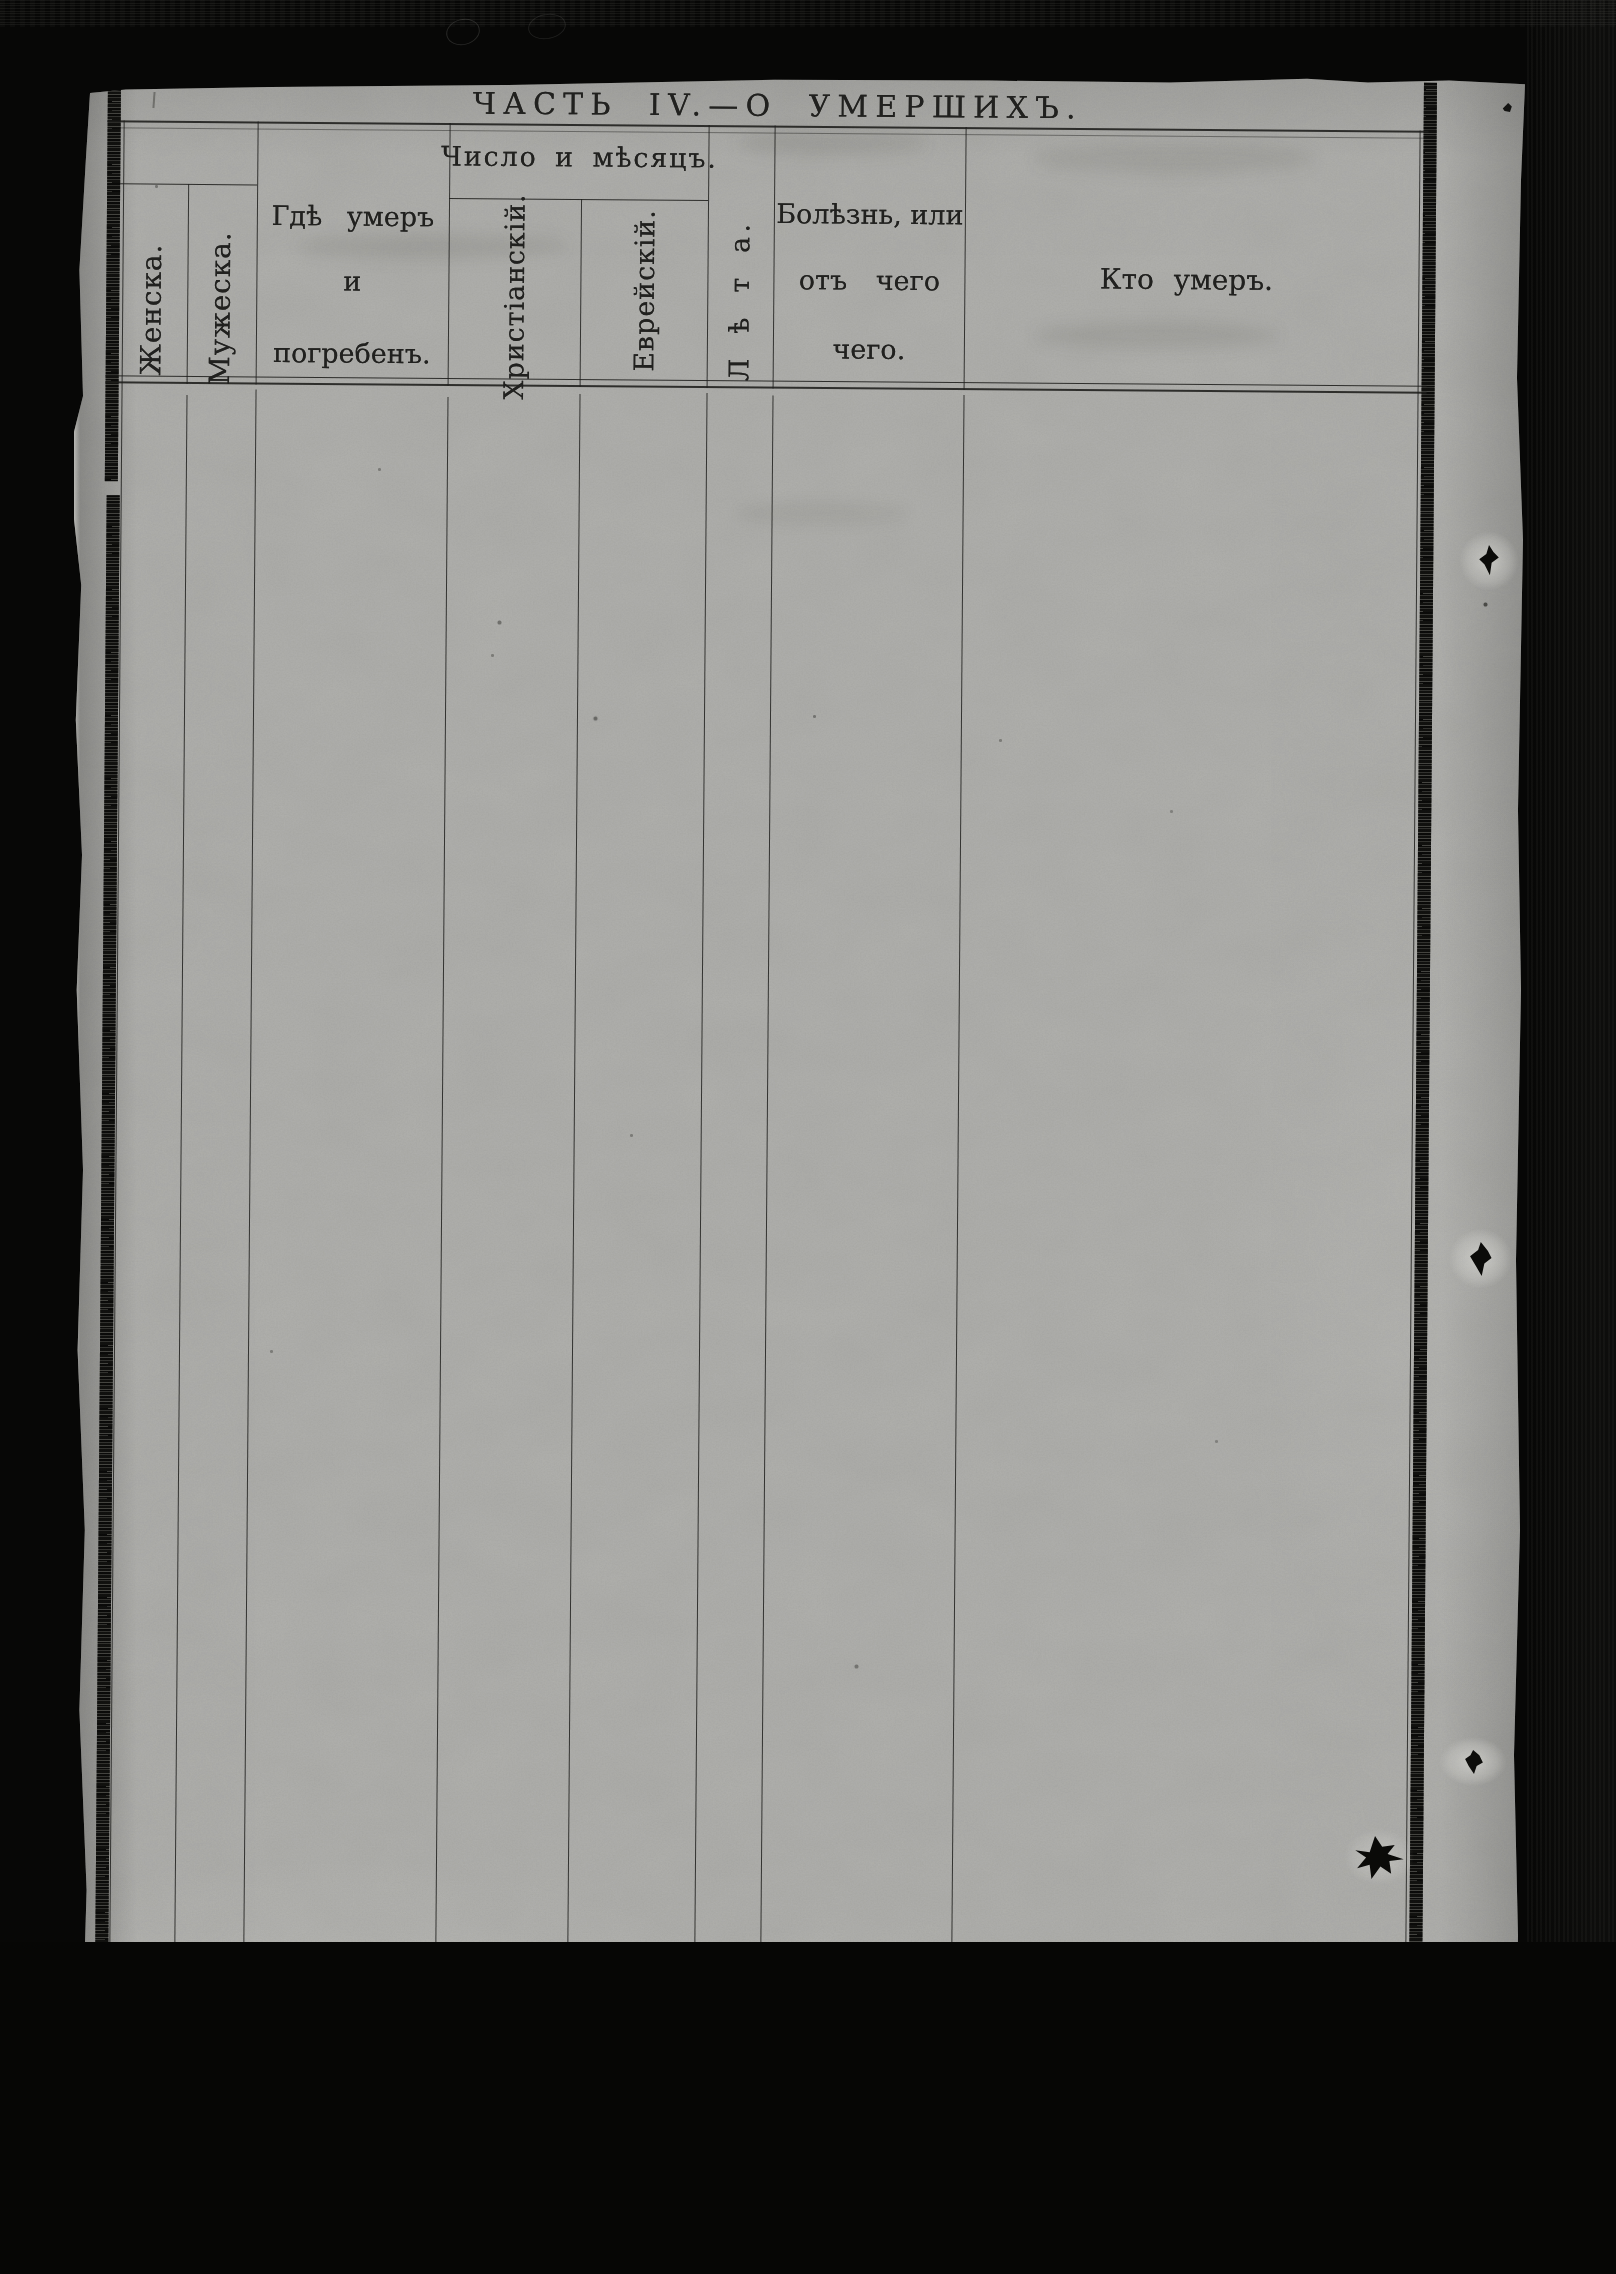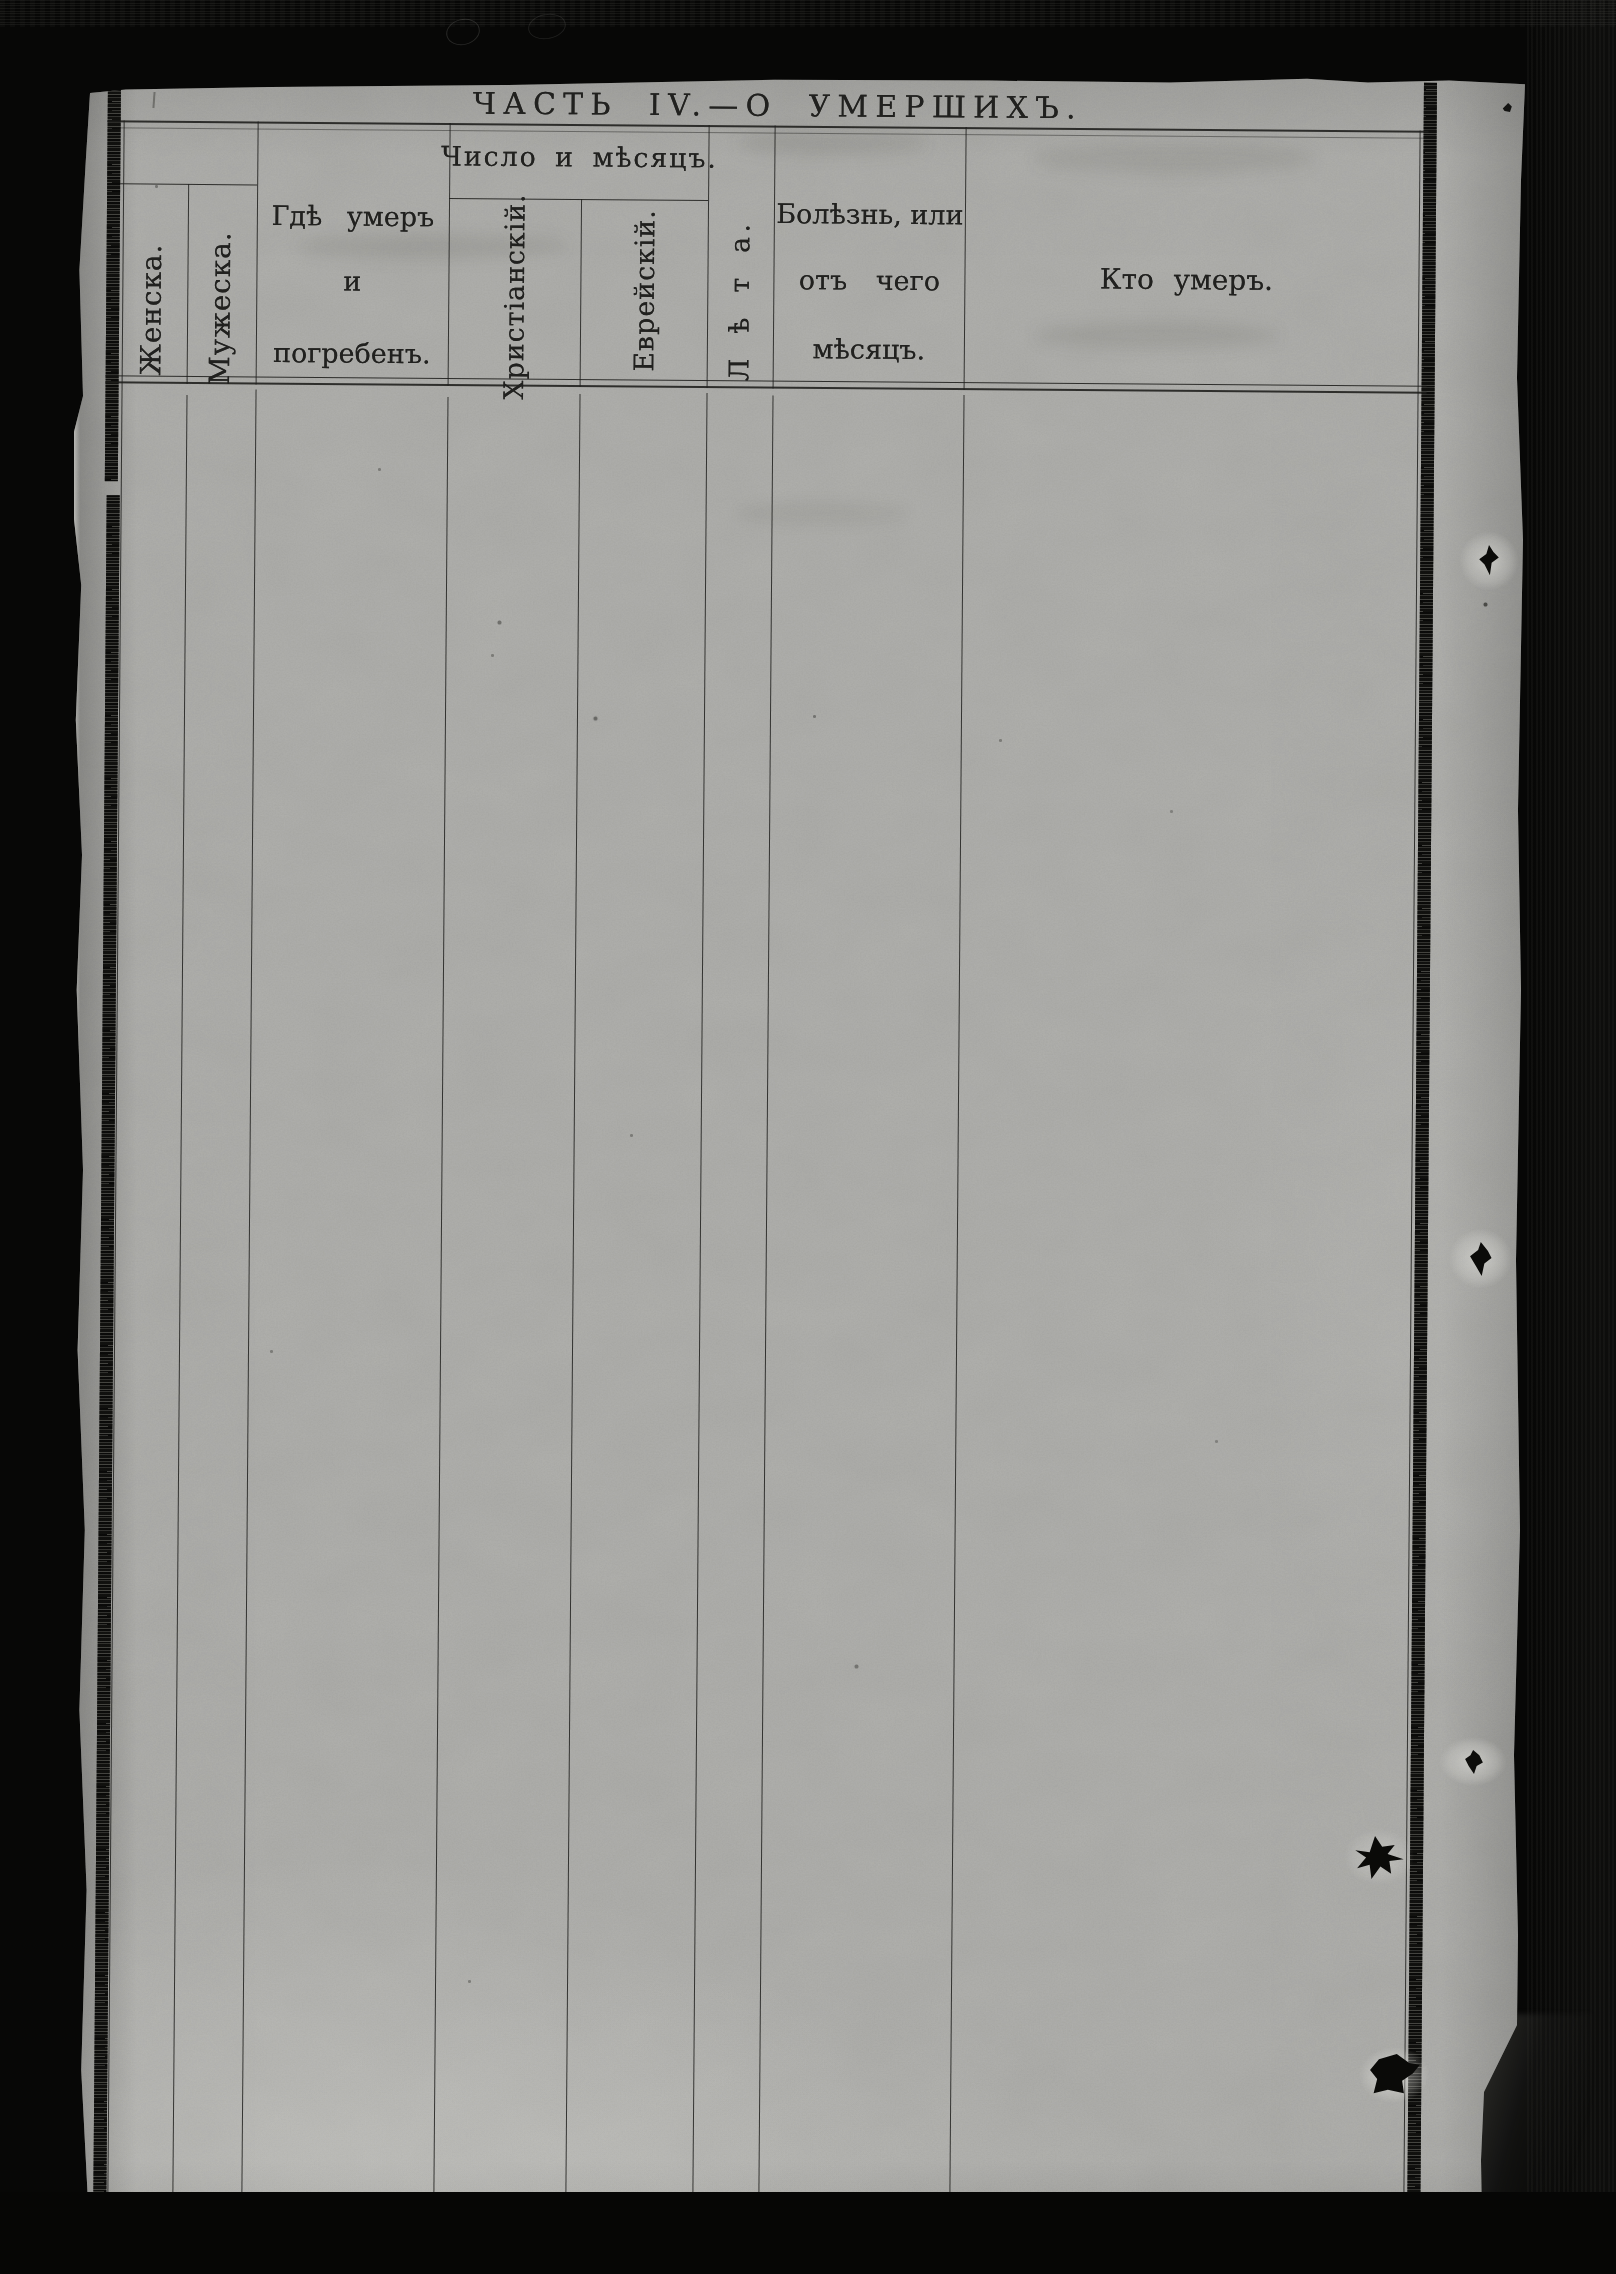--- a/index.html
+++ b/index.html
@@ -1,16 +1,16 @@
 <!DOCTYPE html>
 <html style="font-size:14.4px"><head>
 <meta charset="utf-8">
 <style>
   html,body{margin:0;padding:0;background:#060605;}
-  .scan{position:relative;width:1617px;height:2192px;background:#070706;overflow:hidden;
+  .scan{position:relative;width:1617px;height:1942px;background:#070706;overflow:hidden;
         font-family:"DejaVu Serif","Liberation Serif",serif;color:#1f1f1d;}
   
   .fab-top{position:absolute;left:0;top:0;width:1617px;height:27px;
     background:repeating-linear-gradient(180deg, rgba(70,70,66,.22) 0 0.9px, rgba(0,0,0,0) 0.9px 2.7px),
                repeating-linear-gradient(90deg, rgba(60,60,56,.10) 0 5.4px, rgba(0,0,0,0) 5.4px 10px);}
   .fab-right{position:absolute;right:0;top:0;width:90px;height:2275px;
     background:linear-gradient(90deg, rgba(0,0,0,0), rgba(66,66,62,.10) 70%),
                repeating-linear-gradient(90deg, rgba(58,58,54,.16) 0 1.8px, rgba(0,0,0,0) 1.8px 4.5px);}
   .pencil{position:absolute;border:1.8px solid rgba(150,150,144,.22);border-radius:50%;}
   .wedge{position:absolute;left:1465px;top:2014px;width:126px;height:214px;
@@ -135,21 +135,21 @@
       <div class="txt" style="left:280px;top:274px;">погребенъ.</div>
 
       <div class="txt" style="left:506px;top:76px;letter-spacing:1.8px;word-spacing:7.2px;">Число и мѣсяцъ.</div>
       <div class="vlabel" style="left:442px;top:216px;">Христіанскій.</div>
       <div class="vlabel" style="left:572px;top:209px;">Еврейскій.</div>
 
       <div class="vlabel" style="left:667px;top:218px;letter-spacing:4.5px;word-spacing:7.2px;">Л ѣ т а.</div>
 
       <div class="txt" style="left:797px;top:131px;">Болѣзнь, или</div>
       <div class="txt" style="left:797px;top:197px;word-spacing:20px;">отъ чего</div>
-      <div class="txt" style="left:797px;top:266px;">мѣсяцъ.</div>
+      <div class="txt" style="left:797px;top:266px;">чего.</div>
 
       <div class="txt" style="left:1114px;top:194px;font-size:28px;word-spacing:10.8px;">Кто умеръ.</div>
 
       <div style="position:absolute;left:50px;top:306px;width:1294px;height:1834px;"></div>
     </div>
 
     <div class="halo" style="left:1377px;top:446px;width:76px;height:76px;"></div>
     <svg class="hole" style="left:1405px;top:468px;" width="20" height="32" viewBox="0 0 22 36">
         <path d="M11 0 L16 8 L22 14 L14 20 L12 34 L6 22 L0 16 L8 10 Z" fill="#0b0b09"></path>
       </svg>

